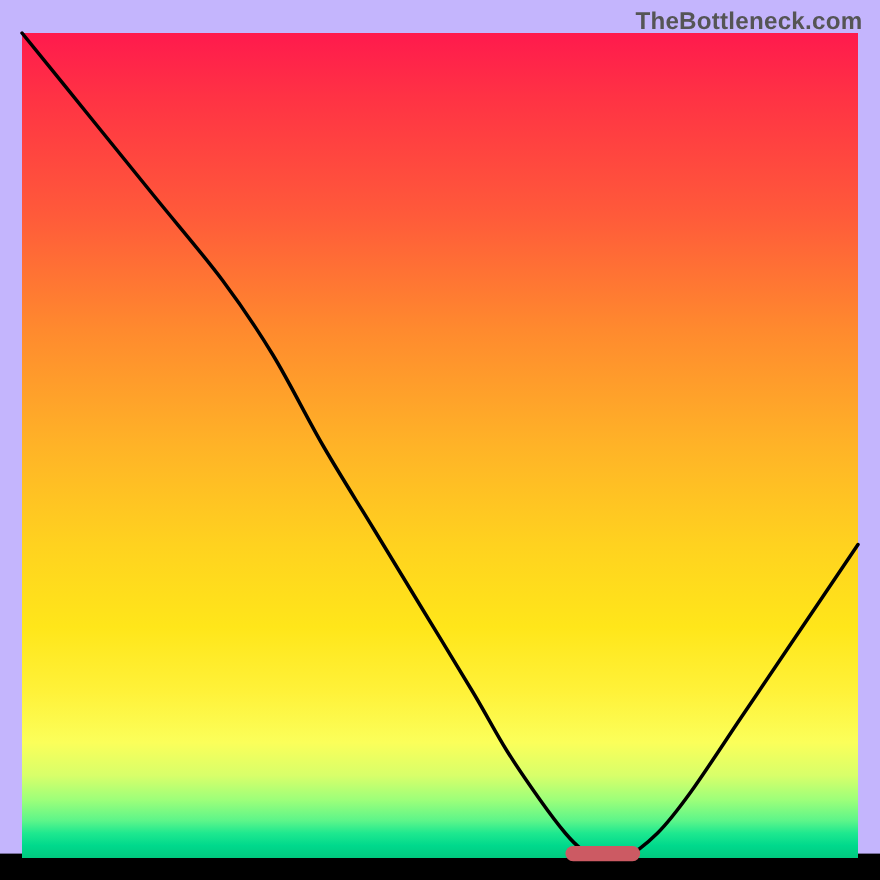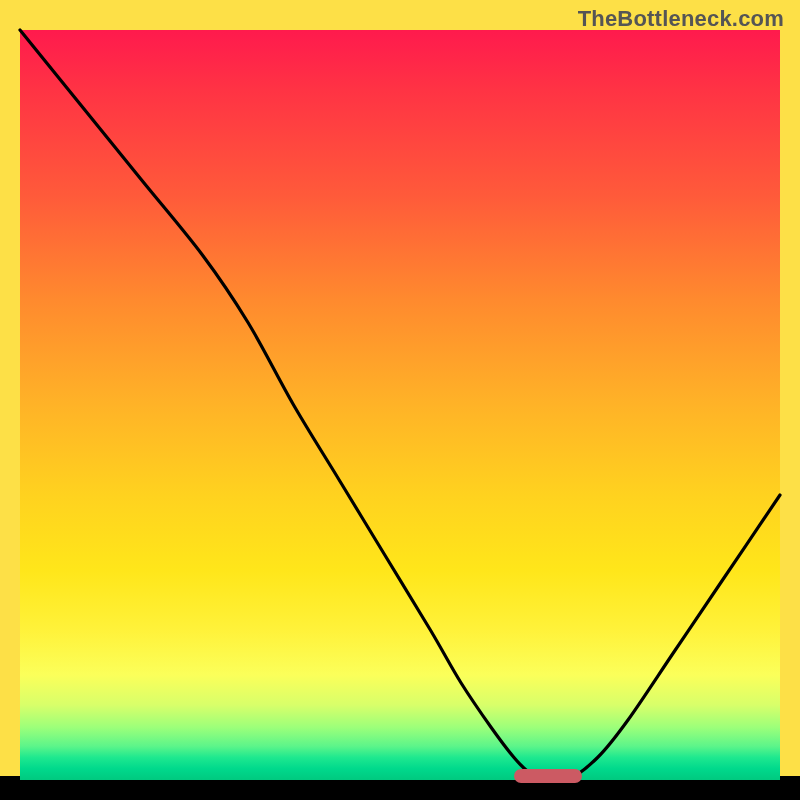--- a/index.html
+++ b/index.html
@@ -8,21 +8,21 @@
     width: 800px;
     height: 800px;
     background: #000;
     overflow: hidden;
     font-family: Arial, Helvetica, sans-serif;
   }
   .frame {
     position: relative;
     width: 800px;
     height: 776px;
-    background: #fde047;
+    background: #c4b5fd;
   }
   .watermark {
     position: absolute;
     top: 6px;
     right: 16px;
     color: #555;
     font-size: 22px;
     font-weight: 600;
     letter-spacing: 0.2px;
     user-select: none;

